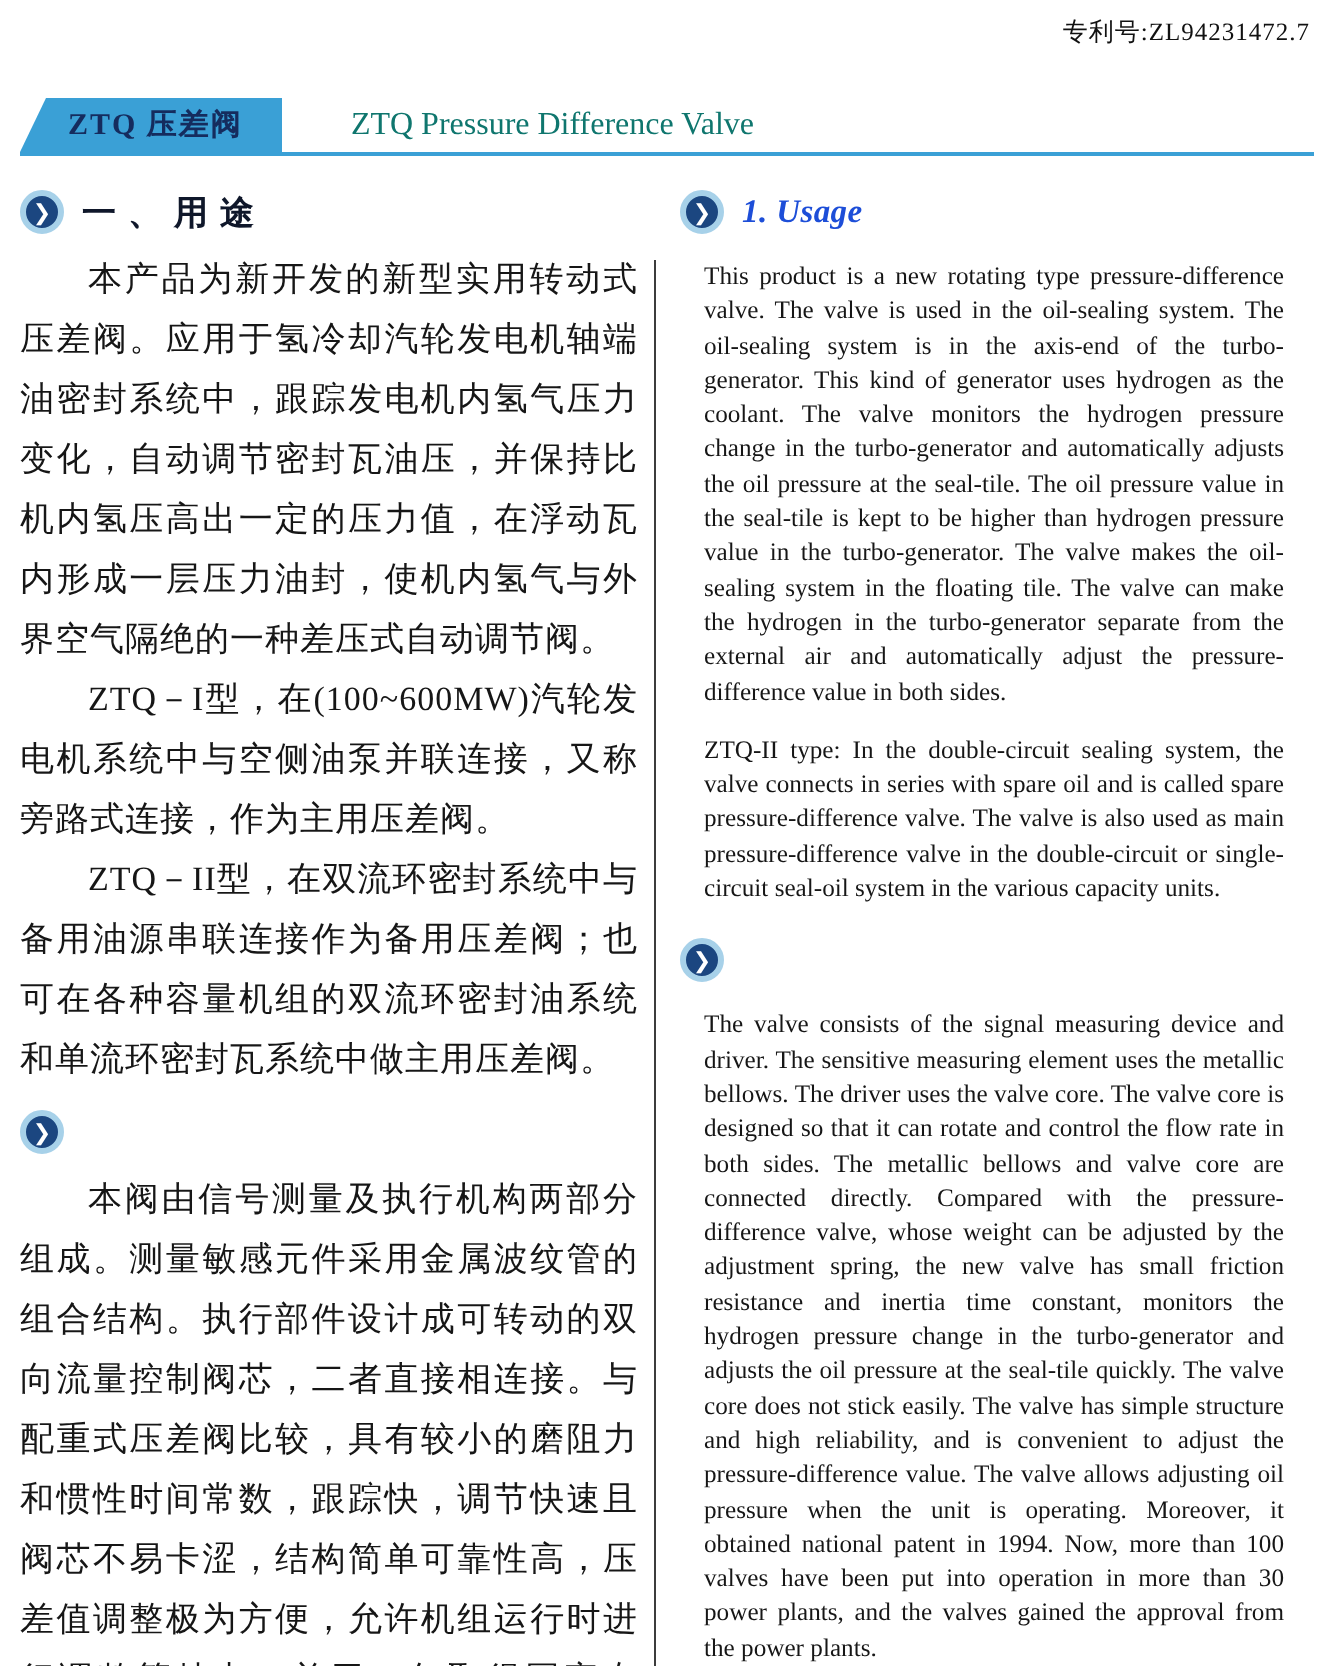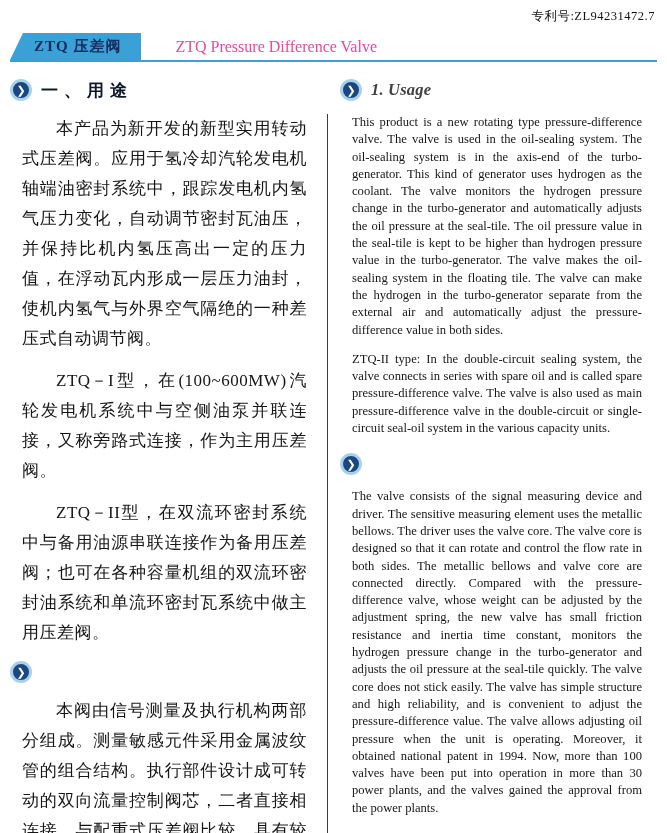--- a/index.html
+++ b/index.html
@@ -18,21 +18,21 @@
     font-size:12.5px;
     letter-spacing:0.5px;
     color:#111;
     padding-right:2px;
     height:18px;
   }
 
   
   .header{
     position:relative;
-    margin-top:4px;
+    margin-top:20px;
     border-bottom:2px solid #3aa0d6;
     height:30px;
     display:flex;
     align-items:flex-end;
   }
   .badge{
     background:#3aa0d6;
     height:27px;
     display:flex;align-items:center;
     padding:0 20px 0 24px;
@@ -41,21 +41,21 @@
   }
   .badge span{
     font-weight:700;
     font-size:15px;
     color:#152c5e;
     letter-spacing:1px;
     white-space:nowrap;
   }
   .en-title{
     font-size:16px;
-    color:#ec4899;
+    color:#0f766e;
     margin-left:34px;
     padding-bottom:4px;
     white-space:nowrap;
   }
 
   
   .content{
     display:flex;
     margin-top:16px;
     height:760px;
@@ -98,30 +98,30 @@
     font-size:17px;
     font-weight:700;
     letter-spacing:6px;
     color:#0f172a;
     white-space:nowrap;
   }
   .en-heading-text{
     font-size:16.5px;
     font-weight:700;
     font-style:italic;
-    color:#404040;
+    color:#1d4ed8;
     letter-spacing:0.2px;
     white-space:nowrap;
   }
   .sec2-zh{margin-top:9px;}
   .sec2-en{margin-top:15px;}
 
   
   .zh-para{
-    margin:12px;
+    margin:0;
     font-size:17px;
     line-height:30px;
     text-align:justify;
     text-align-last:left;
     text-indent:2em;
     color:#161616;
     letter-spacing:0.5px;
   }
   .en-para{
     margin:12px;

